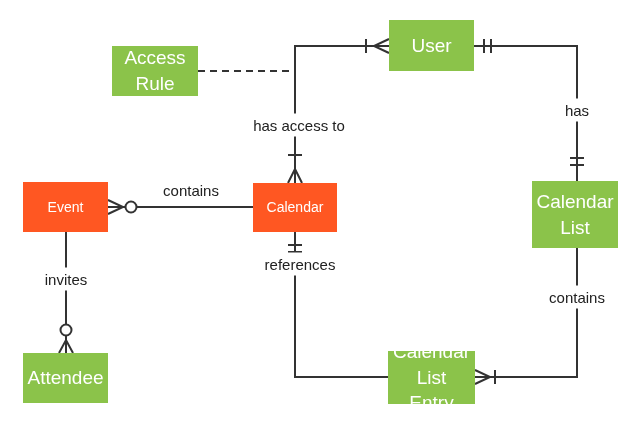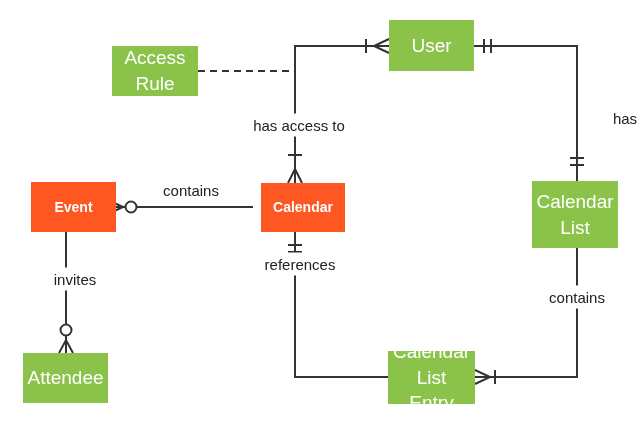--- a/index.html
+++ b/index.html
@@ -11,21 +11,21 @@
     overflow:hidden;
   }
   .connector-layer{position:absolute;left:0;top:0;z-index:1;}
   .entity{
     position:absolute;z-index:2;
     display:flex;align-items:center;justify-content:center;
     text-align:center;color:#ffffff;
     font-size:19px;line-height:1.35;
     cursor:default;
   }
-  .entity.orange{font-weight:bold;font-size:14px;margin-left:8px;}
+  .entity.orange{font-weight:normal;font-size:14px;}
   .rel-label{
     position:absolute;z-index:3;
     transform:translate(-50%,-50%);
     background:#ffffff;
     padding:3px 5px;
     font-size:15px;color:#212121;
     white-space:nowrap;
   }
   svg path, svg circle{stroke:#333333;stroke-width:2;fill:none;}
   svg circle{fill:#ffffff;}
@@ -107,21 +107,21 @@
   </div>
 
   <div class="entity green" style="left: 388px; top: 351px; width: 87px; height: 53px; padding: 8px 6px; box-sizing: border-box; background: rgb(139, 195, 74);">
     <span>Calendar List Entry</span>
   </div>
 
   <div class="rel-label" style="left:299px;top:125px;">has access to</div>
 
   <div class="rel-label" style="left:191px;top:190px;">contains</div>
 
-  <div class="rel-label" style="left:75px;top:279px;">invites</div>
+  <div class="rel-label" style="left:66px;top:279px;">invites</div>
 
   <div class="rel-label" style="left:300px;top:264px;">references</div>
 
-  <div class="rel-label" style="left:577px;top:118px;margin-left:48px;">has</div>
+  <div class="rel-label" style="left:577px;top:110px;">has</div>
 
   <div class="rel-label" style="left:577px;top:297px;">contains</div>
 
 </div>
 
 </body></html>

